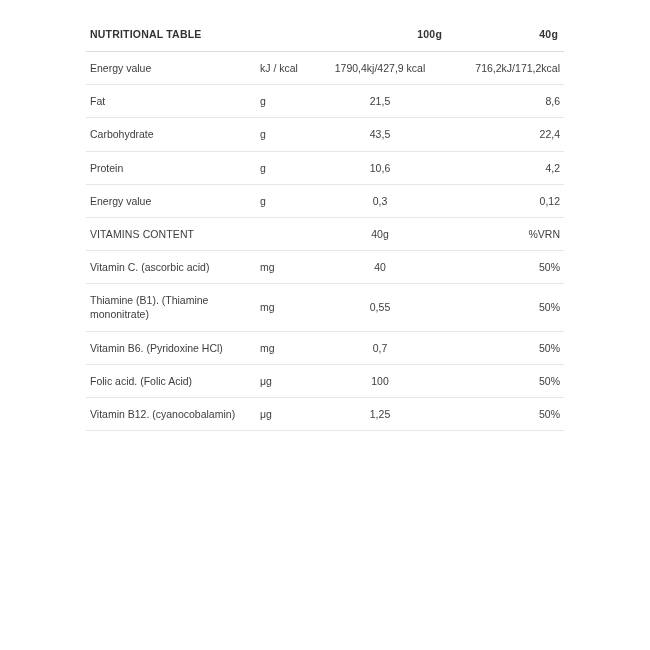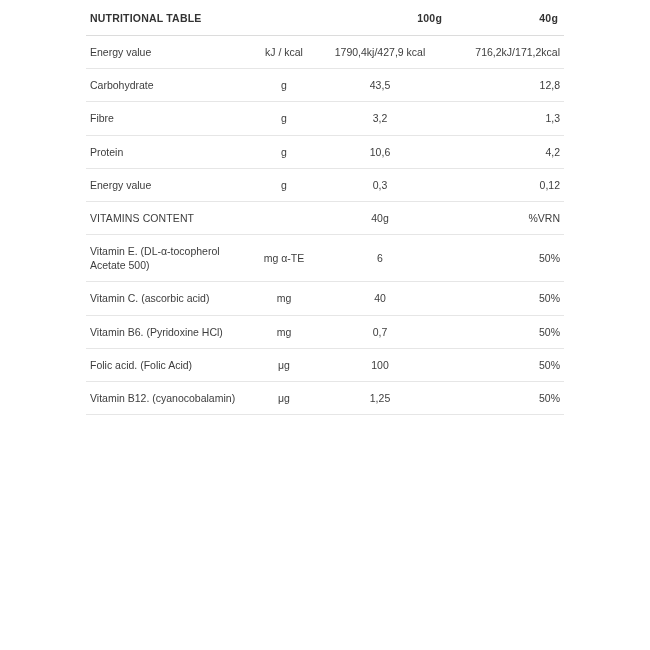--- a/index.html
+++ b/index.html
@@ -11,21 +11,21 @@
     height: 650px;
     background: #ffffff;
     font-family: "Liberation Sans", sans-serif;
     color: #3d3d3d;
     overflow: hidden;
   }
   .page {
     width: 650px;
     height: 650px;
     box-sizing: border-box;
-    padding: 8px 86px 0 86px;
+    padding: 24px 86px 0 86px;
     position: relative;
   }
   table.nutrition {
     width: 478px;
     border-collapse: collapse;
     table-layout: fixed;
     font-size: 10.5px;
   }
   table.nutrition col.c-name  { width: 170px; }
   table.nutrition col.c-unit  { width: 56px; }
@@ -54,21 +54,21 @@
     font-size: 10.5px;
     line-height: 1.35;
   }
   table.nutrition tbody tr:last-child td {
     border-bottom: 1px solid #e6e6e6;
   }
   td.name {
     padding-left: 6px;
   }
   td.unit {
-    text-align: center;
+    text-align: left;
     color: #3d3d3d;
   }
   td.unit.ital {
   }
   td.v1, td.v2 {
     text-align: center;
   }
   td.v2 {
     text-align: right;
     padding-right: 6px;
@@ -101,59 +101,59 @@
       </tr>
     </thead>
     <tbody id="tbody">
         <tr>
           <td class="name">Energy value</td>
           <td class="unit">kJ / kcal</td>
           <td class="v1">1790,4kj/427,9 kcal</td>
           <td class="v2">716,2kJ/171,2kcal</td>
         </tr>
         <tr>
+          <td class="name">Fat</td>
+          <td class="unit">g</td>
+          <td class="v1">21,5</td>
+          <td class="v2">8,6</td>
+        </tr>
+        <tr>
           <td class="name">Carbohydrate</td>
           <td class="unit">g</td>
           <td class="v1">43,5</td>
-          <td class="v2">12,8</td>
-        </tr>
-        <tr>
-          <td class="name">Fibre</td>
-          <td class="unit">g</td>
-          <td class="v1">3,2</td>
-          <td class="v2">1,3</td>
+          <td class="v2">22,4</td>
         </tr>
         <tr>
           <td class="name">Protein</td>
           <td class="unit">g</td>
           <td class="v1">10,6</td>
           <td class="v2">4,2</td>
         </tr>
         <tr>
           <td class="name">Energy value</td>
           <td class="unit">g</td>
           <td class="v1">0,3</td>
           <td class="v2">0,12</td>
         </tr>
         <tr class="section">
           <td class="name">VITAMINS CONTENT</td>
           <td class="unit"></td>
           <td class="v1">40g</td>
           <td class="v2">%VRN</td>
         </tr>
         <tr>
-          <td class="name">Vitamin E. (DL-α-tocopherol Acetate 500)</td>
-          <td class="unit">mg α-TE</td>
-          <td class="v1">6</td>
+          <td class="name">Vitamin C. (ascorbic acid)</td>
+          <td class="unit">mg</td>
+          <td class="v1">40</td>
           <td class="v2">50%</td>
         </tr>
         <tr>
-          <td class="name">Vitamin C. (ascorbic acid)</td>
+          <td class="name">Thiamine (B1). (Thiamine mononitrate)</td>
           <td class="unit">mg</td>
-          <td class="v1">40</td>
+          <td class="v1">0,55</td>
           <td class="v2">50%</td>
         </tr>
         <tr>
           <td class="name">Vitamin B6. (Pyridoxine HCl)</td>
           <td class="unit">mg</td>
           <td class="v1">0,7</td>
           <td class="v2">50%</td>
         </tr>
         <tr>
           <td class="name">Folic acid. (Folic Acid)</td>

